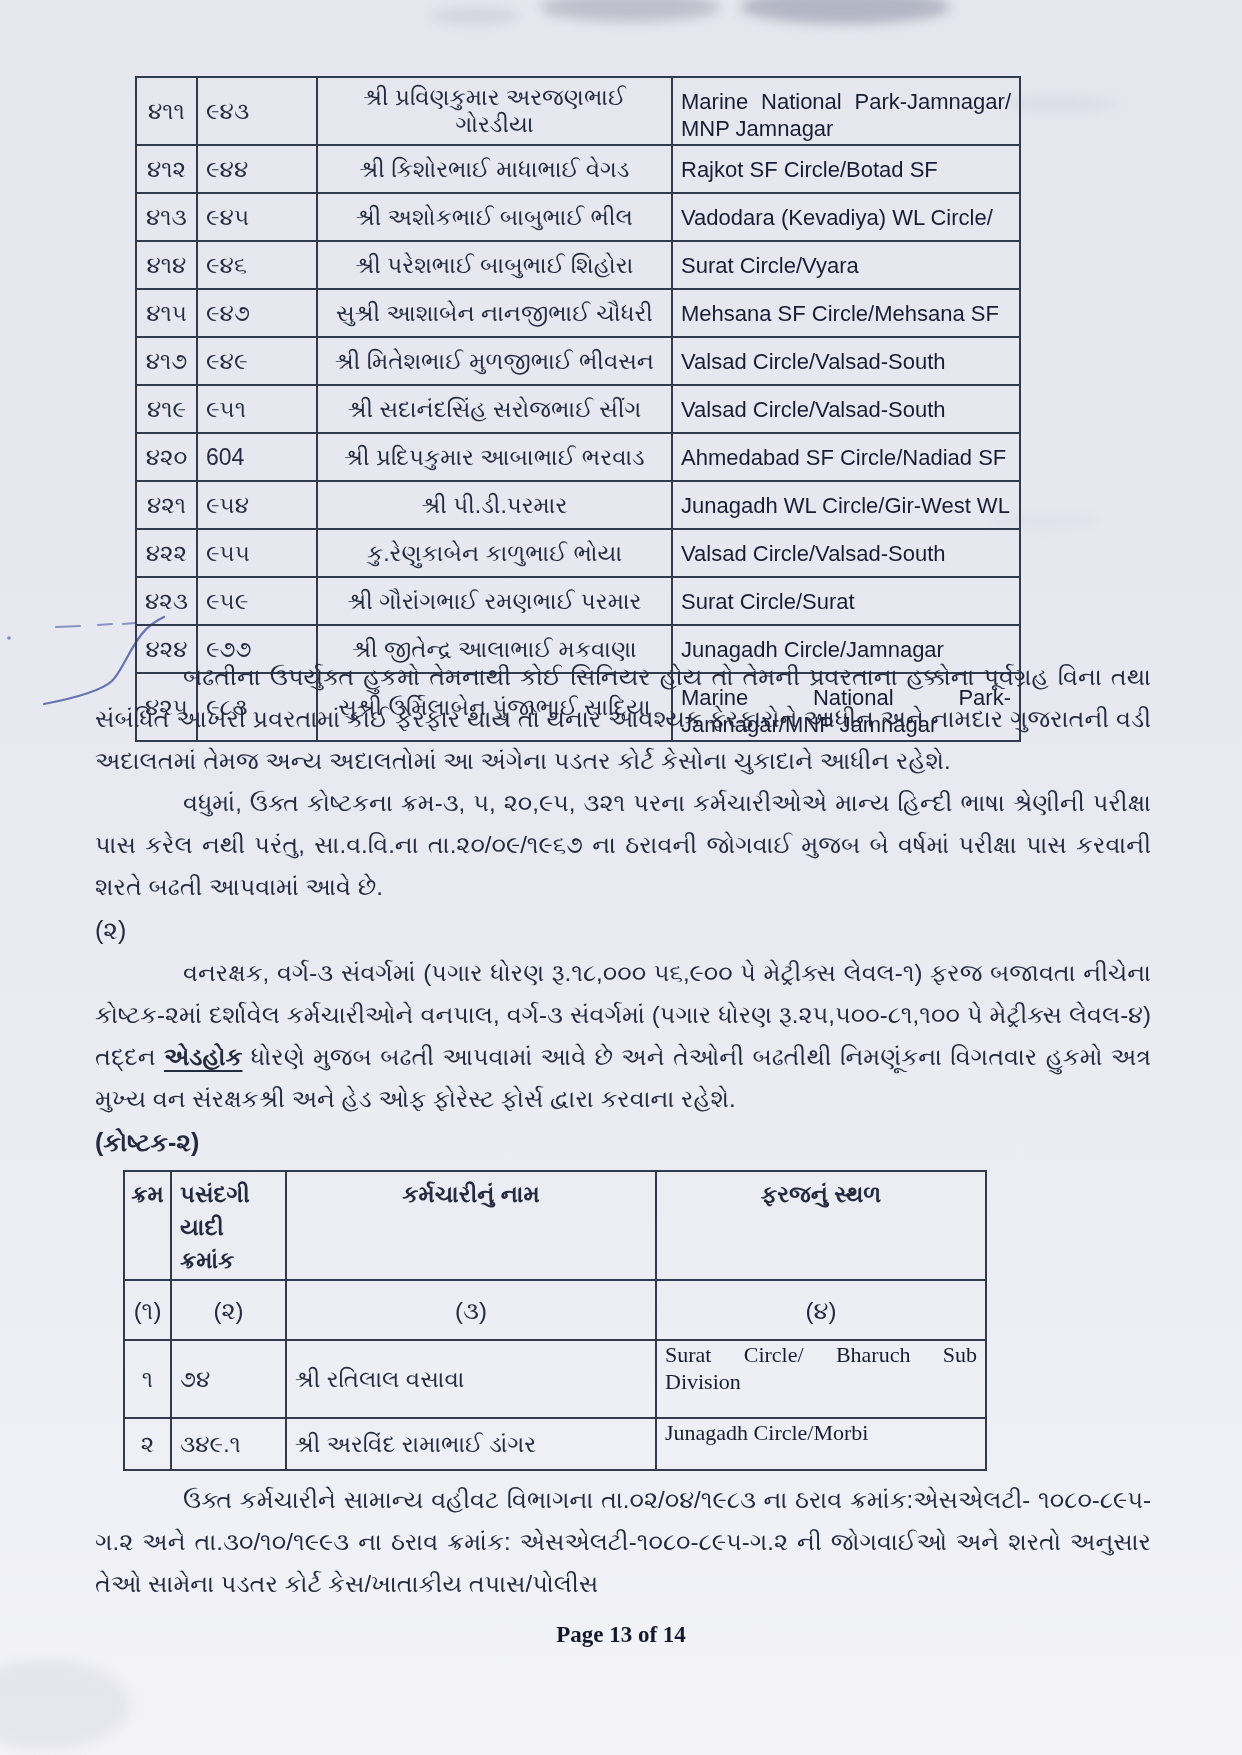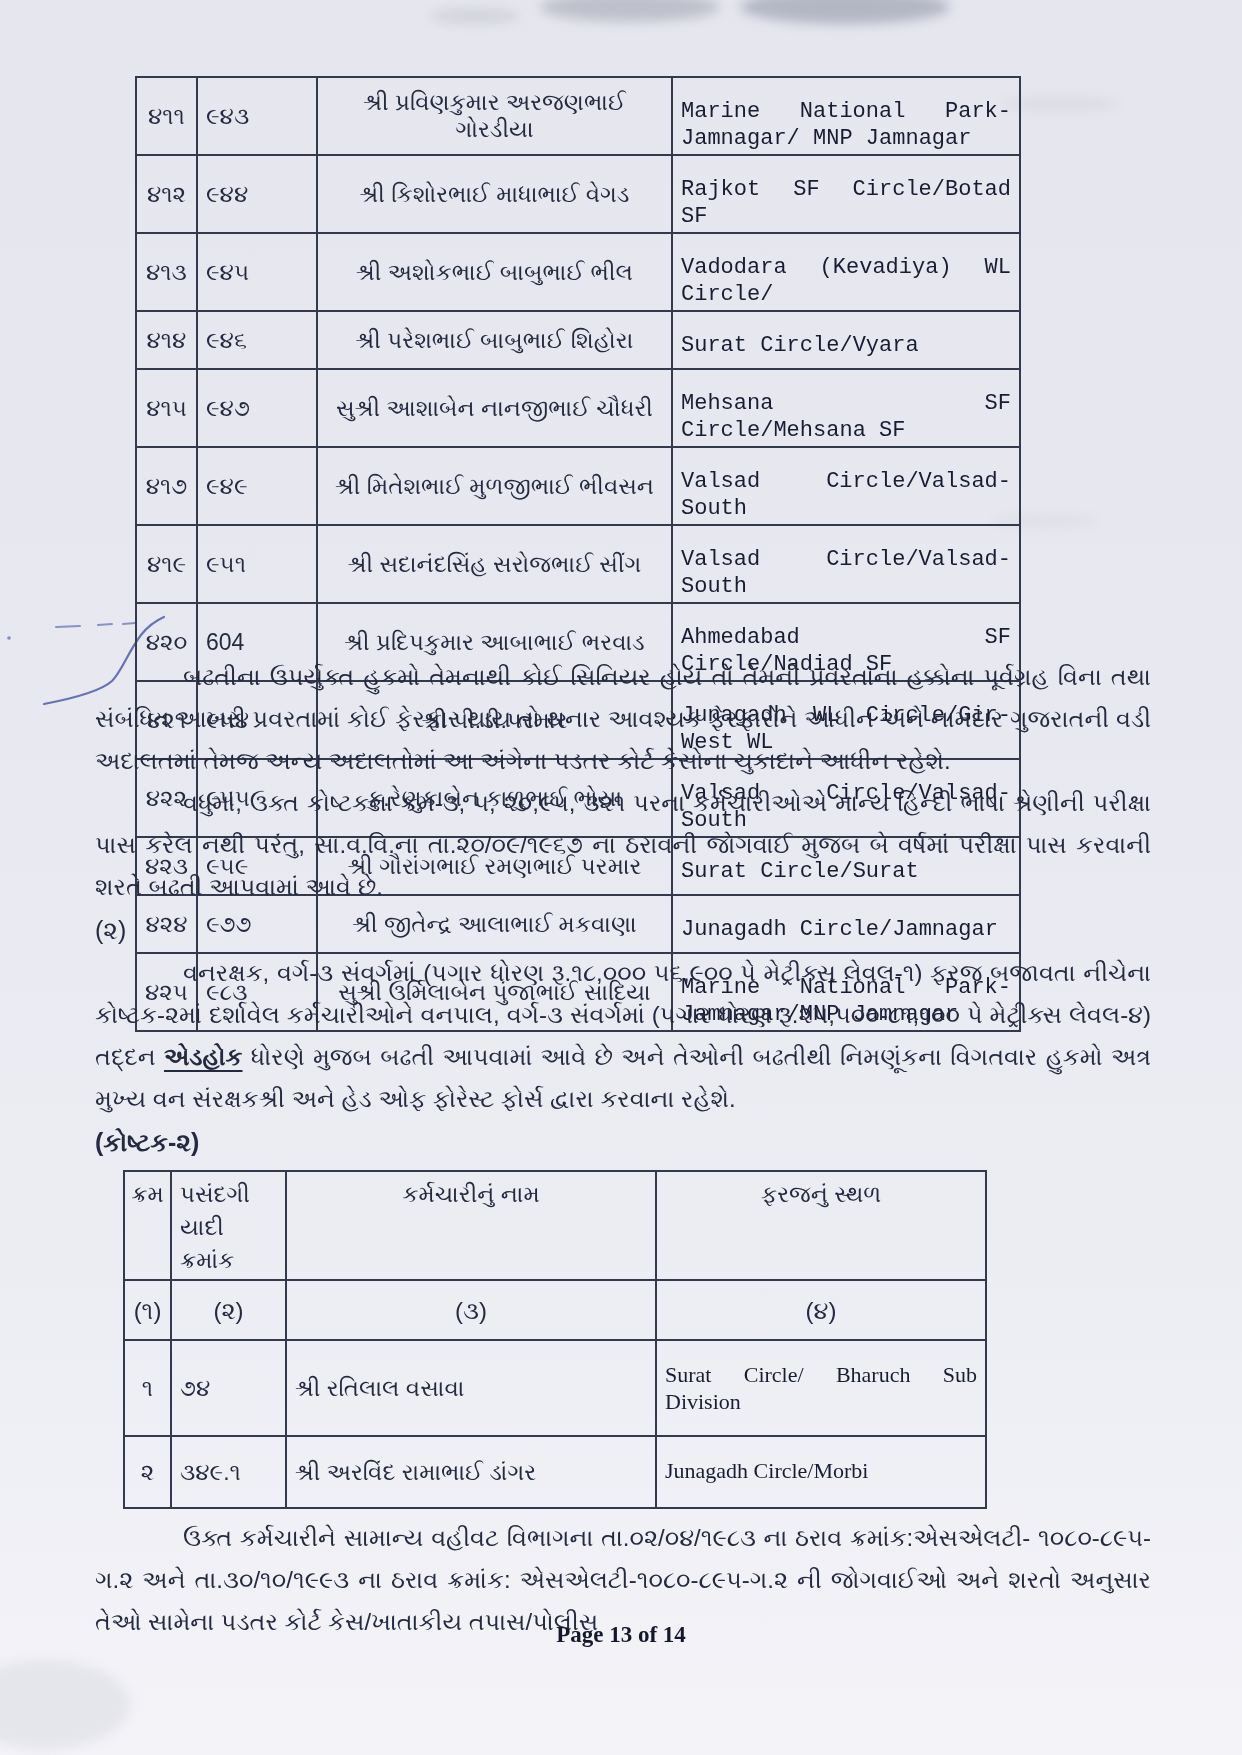--- a/index.html
+++ b/index.html
@@ -25,51 +25,51 @@
   .t1{
     position:absolute;left:135px;top:76px;width:856px;
     border-collapse:collapse;table-layout:fixed;
     font-size:23px;
   }
   .t1 td{border:2px solid #343a4e;height:34px;padding:2px 8px;vertical-align:middle;overflow:hidden;}
   .t1 td:nth-child(1){width:55px;text-align:center;padding:2px 2px;}
   .t1 td:nth-child(2){width:102px;}
   .t1 td:nth-child(3){width:337px;text-align:center;}
   .t1 td:nth-child(4){
-    width:330px;font-family:Liberation Mono, monospace;font-size:22px;line-height:27px;
-    text-align:justify;vertical-align:top;padding-top:20px;color:#181d33;
+    width:330px;font-family:Liberation Sans, sans-serif;font-size:22px;line-height:27px;
+    text-align:justify;vertical-align:top;padding-top:10px;color:#181d33;
   }
 
   
   .bodytext{position:absolute;left:95px;top:656px;width:1056px;font-size:24px;line-height:42px;}
   .bodytext p{margin:0;text-align:justify;text-indent:88px;}
   .center-head{margin:16px 0 0 0;text-align:center;text-indent:0 !important;font-size:25px;line-height:44px;}
   .center-head.bold{font-weight:bold;}
   .adhoc{font-weight:bold;text-decoration:underline;text-underline-offset:5px;}
 
   
   .t2{
     margin:6px 0 0 28px;width:862px;
     border-collapse:collapse;table-layout:fixed;
     font-size:23px;line-height:33px;
   }
   .t2 th,.t2 td{border:2px solid #343a4e;padding:2px 8px;}
   .t2 col.c1{width:47px;}
   .t2 col.c2{width:115px;}
   .t2 col.c3{width:370px;}
   .t2 col.c4{width:330px;}
-  .t2 thead th{font-weight:normal;vertical-align:top;text-align:left;padding-top:6px;height:96px;}
+  .t2 thead th{font-weight:bold;vertical-align:top;text-align:left;padding-top:6px;height:96px;}
   .t2 thead th:nth-child(1){text-align:center;padding:6px 2px 0 2px;}
   .t2 thead th:nth-child(3),.t2 thead th:nth-child(4){text-align:center;}
   .t2 .numrow td{height:54px;text-align:center;vertical-align:middle;font-size:24px;}
   .t2 tbody td{vertical-align:middle;}
   .t2 tbody td:nth-child(1){text-align:center;padding:2px 2px;}
   .t2 tbody td:nth-child(4){
     font-family:"Liberation Serif",serif;font-size:22px;line-height:27px;
-    text-align:justify;vertical-align:top;padding-top:20px;color:#181d33;height:48px;
+    text-align:justify;vertical-align:top;padding-top:0;color:#181d33;height:48px;
   }
   .t2 tbody tr.tall td{height:72px;}
 
   .p-after-table{margin-top:8px !important;}
 
   .footer{
     position:absolute;left:0;top:1622px;width:100%;
     text-align:center;font-family:"Liberation Serif",serif;
     font-size:23px;font-weight:bold;color:#14182c;
   }

